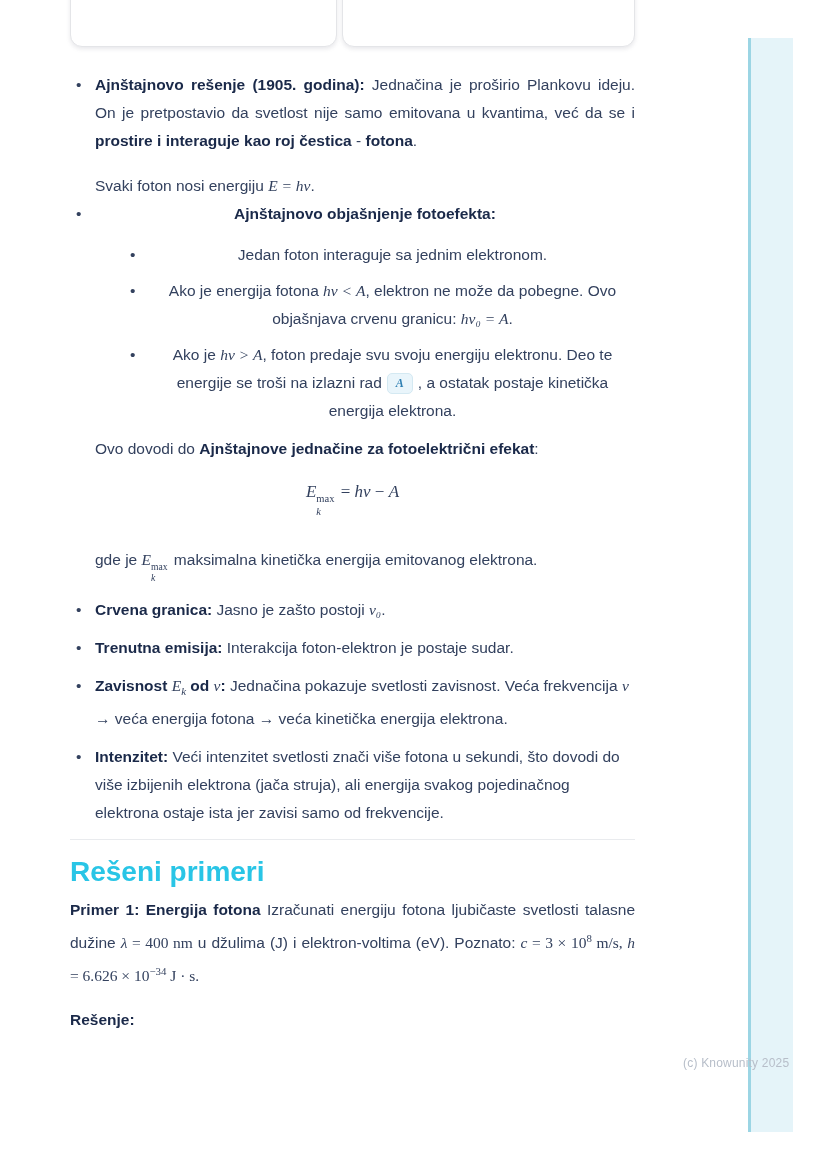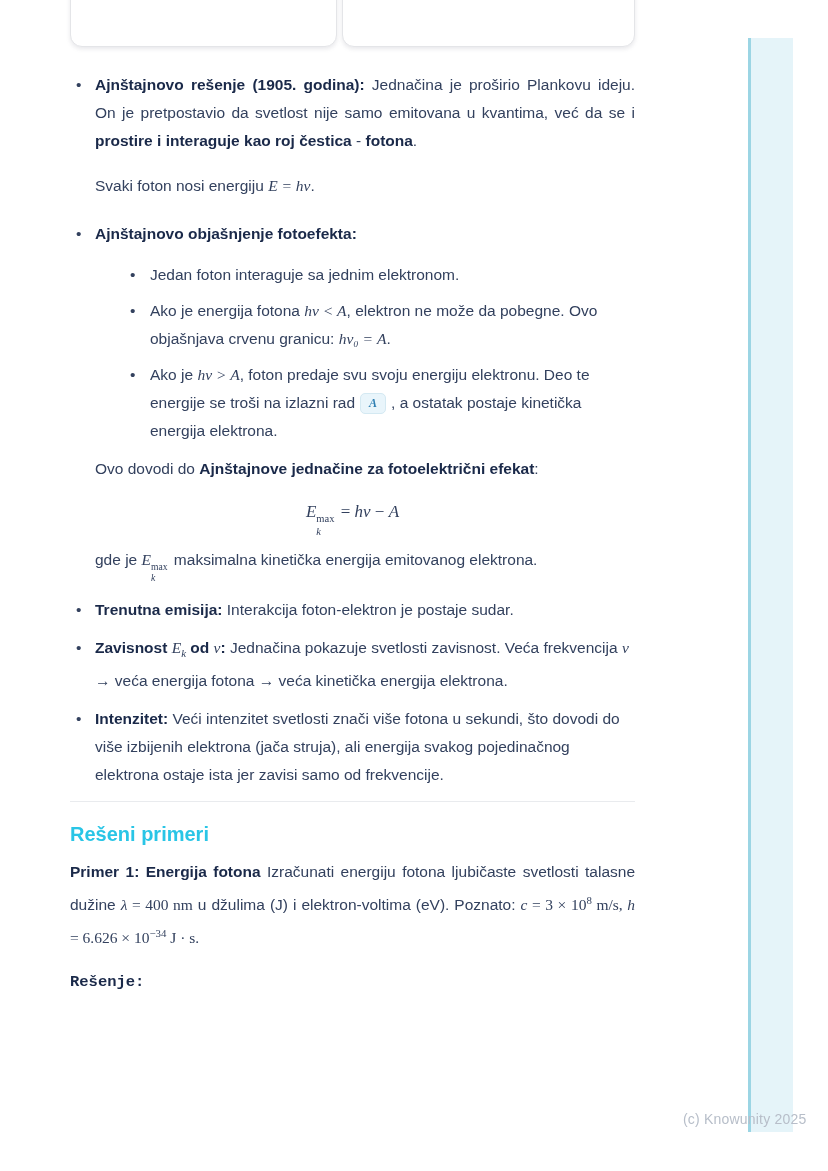--- a/index.html
+++ b/index.html
@@ -16,22 +16,22 @@
     box-shadow:0 2px 4px rgba(90,95,110,0.14); z-index:1;
   }
   .card-left  { left:70px;  width:267px; }
   .card-right { left:342px; width:293px; }
   .edge-strip {
     position:absolute; left:748px; top:38px; width:45px; height:1094px;
     background:var(--strip-fill,#e5f4f9);
     border-left:3px solid var(--strip-line,#9bd5e4); z-index:1;
   }
   .watermark {
-    position:absolute; left:683px; top:1112px; z-index:3;
-    font-size:14px; line-height:14px; color:var(--muted-text,#b7bec9);
+    position:absolute; left:683px; top:1056px; z-index:3;
+    font-size:12px; line-height:14px; color:var(--muted-text,#b7bec9);
     letter-spacing:0.2px;
   }
   .content { position:absolute; left:70px; top:46px; width:565px; z-index:2; }
   .bld { font-weight:bold; color:var(--strong-text,#1a2949); }
   .m  { font-family:"Liberation Serif","DejaVu Serif",serif; font-style:italic; }
   .mu { font-family:"Liberation Serif","DejaVu Serif",serif; font-style:normal; }
   .msub { font-size:0.7em; }
   ul { list-style:none; }
   ul.l1 > li { position:relative; padding-left:25px; }
   ul.l1 > li::before { content:"\2022"; position:absolute; left:6px; top:0; }
@@ -47,37 +47,37 @@
   }
   .badge {
     display:inline-block; margin:0 5px; padding:0 8px; border-radius:5px;
     background:var(--badge-bg,#e9f5fb); border:1px solid var(--badge-border,#d4e9f2);
     color:var(--badge-text,#2e7fb2); font-size:12px; line-height:19px; font-weight:bold;
     vertical-align:1px;
   }
   .badge .m { color:inherit; }
   #blk-solution { margin-top:25px; }
   #blk-photon   { margin-top:17px; }
-  #blk-expl     { margin-top:20px; }
+  #blk-expl     { margin-top:0;text-align:center; }
   #blk-leads    { margin-top:10px; }
   .formula { margin-top:14px; text-align:center; font-size:17px; line-height:30px; }
-  #blk-where    { margin-top:8px; }
+  #blk-where    { margin-top:28px; }
   #blk-model    { margin-top:16px; }
   #blk-obs      { margin-top:12px; }
   ul#blk-obs > li + li { margin-top:10px; }
   hr.divider {
     border:none; border-top:1px solid var(--divider,#e9ebee);
     margin:12px 0 0 0; height:0;
   }
   h2.solved {
-    margin-top:14px; font-size:20px; line-height:36px; font-weight:bold;
+    margin-top:14px; font-size:28px; line-height:36px; font-weight:bold;
     color:var(--accent,#29c5e6);
   }
   #blk-primer1  { margin-top:6px; }
-  #blk-resenje  { margin-top:16px;font-family:Liberation Mono, monospace; }
+  #blk-resenje  { margin-top:16px; }
 </style>
 </head>
 <body style="--accent: #29c5e6; --body-text: #33415e; --strong-text: #1a2949; --muted-text: #b7bec9; --strip-fill: #e5f4f9; --strip-line: #9bd5e4; --divider: #e9ebee; --badge-bg: #e9f5fb; --badge-border: #d4e9f2; --badge-text: #2e7fb2; --card-border: #e4e5e8;">
 
 <div class="page">
 
   <div class="top-card card-left"></div>
   <div class="top-card card-right"></div>
   <div class="edge-strip"></div>
   <div class="watermark">(c) Knowunity 2025</div>
@@ -108,20 +108,21 @@
           <span class="m">k</span>
         </span><span class="mu"> = </span><span class="m">hν</span><span class="mu"> − </span><span class="m">A</span></div>
 
     <p class="indent" id="blk-where"><span>gde je </span><span class="m">E</span><span class="supsub">
           <span class="mu">max</span>
           <span class="m">k</span>
         </span><span> maksimalna kinetička energija emitovanog elektrona.</span></p>
 
 
     <ul class="l1" id="blk-obs">
+      <li><span class="bld">Crvena granica:</span><span> Jasno je zašto postoji </span><span class="m">ν₀</span><span>.</span></li>
       <li><span class="bld">Trenutna emisija:</span><span> Interakcija foton-elektron je postaje sudar.</span></li>
       <li><span class="bld">Zavisnost </span><span class="m">E</span><sub class="m msub">k</sub><span class="bld"> od </span><span class="m">ν</span><span class="bld">:</span><span> Jednačina pokazuje svetlosti zavisnost. Veća frekvencija </span><span class="m">ν</span><span> → veća energija fotona → veća kinetička energija elektrona.</span></li>
       <li><span class="bld">Intenzitet:</span><span> Veći intenzitet svetlosti znači više fotona u sekundi, što dovodi do više izbijenih elektrona (jača struja), ali energija svakog pojedinačnog elektrona ostaje ista jer zavisi samo od frekvencije.</span></li>
     </ul>
 
     <hr class="divider">
 
     <h2 class="solved">Rešeni primeri</h2>
 
     <p class="justify" id="blk-primer1"><span class="bld">Primer 1: Energija fotona</span><span> Izračunati energiju fotona ljubičaste svetlosti talasne dužine </span><span class="m">λ</span><span class="mu"> = 400 nm</span><span> u džulima (J) i elektron-voltima (eV). Poznato: </span><span class="m">c</span><span class="mu"> = 3 × 10</span><sup class="mu msub">8</sup><span class="mu"> m/s, </span><span class="m">h</span><span class="mu"> = 6.626 × 10</span><sup class="mu msub">−34</sup><span class="mu"> J · s.</span></p>

